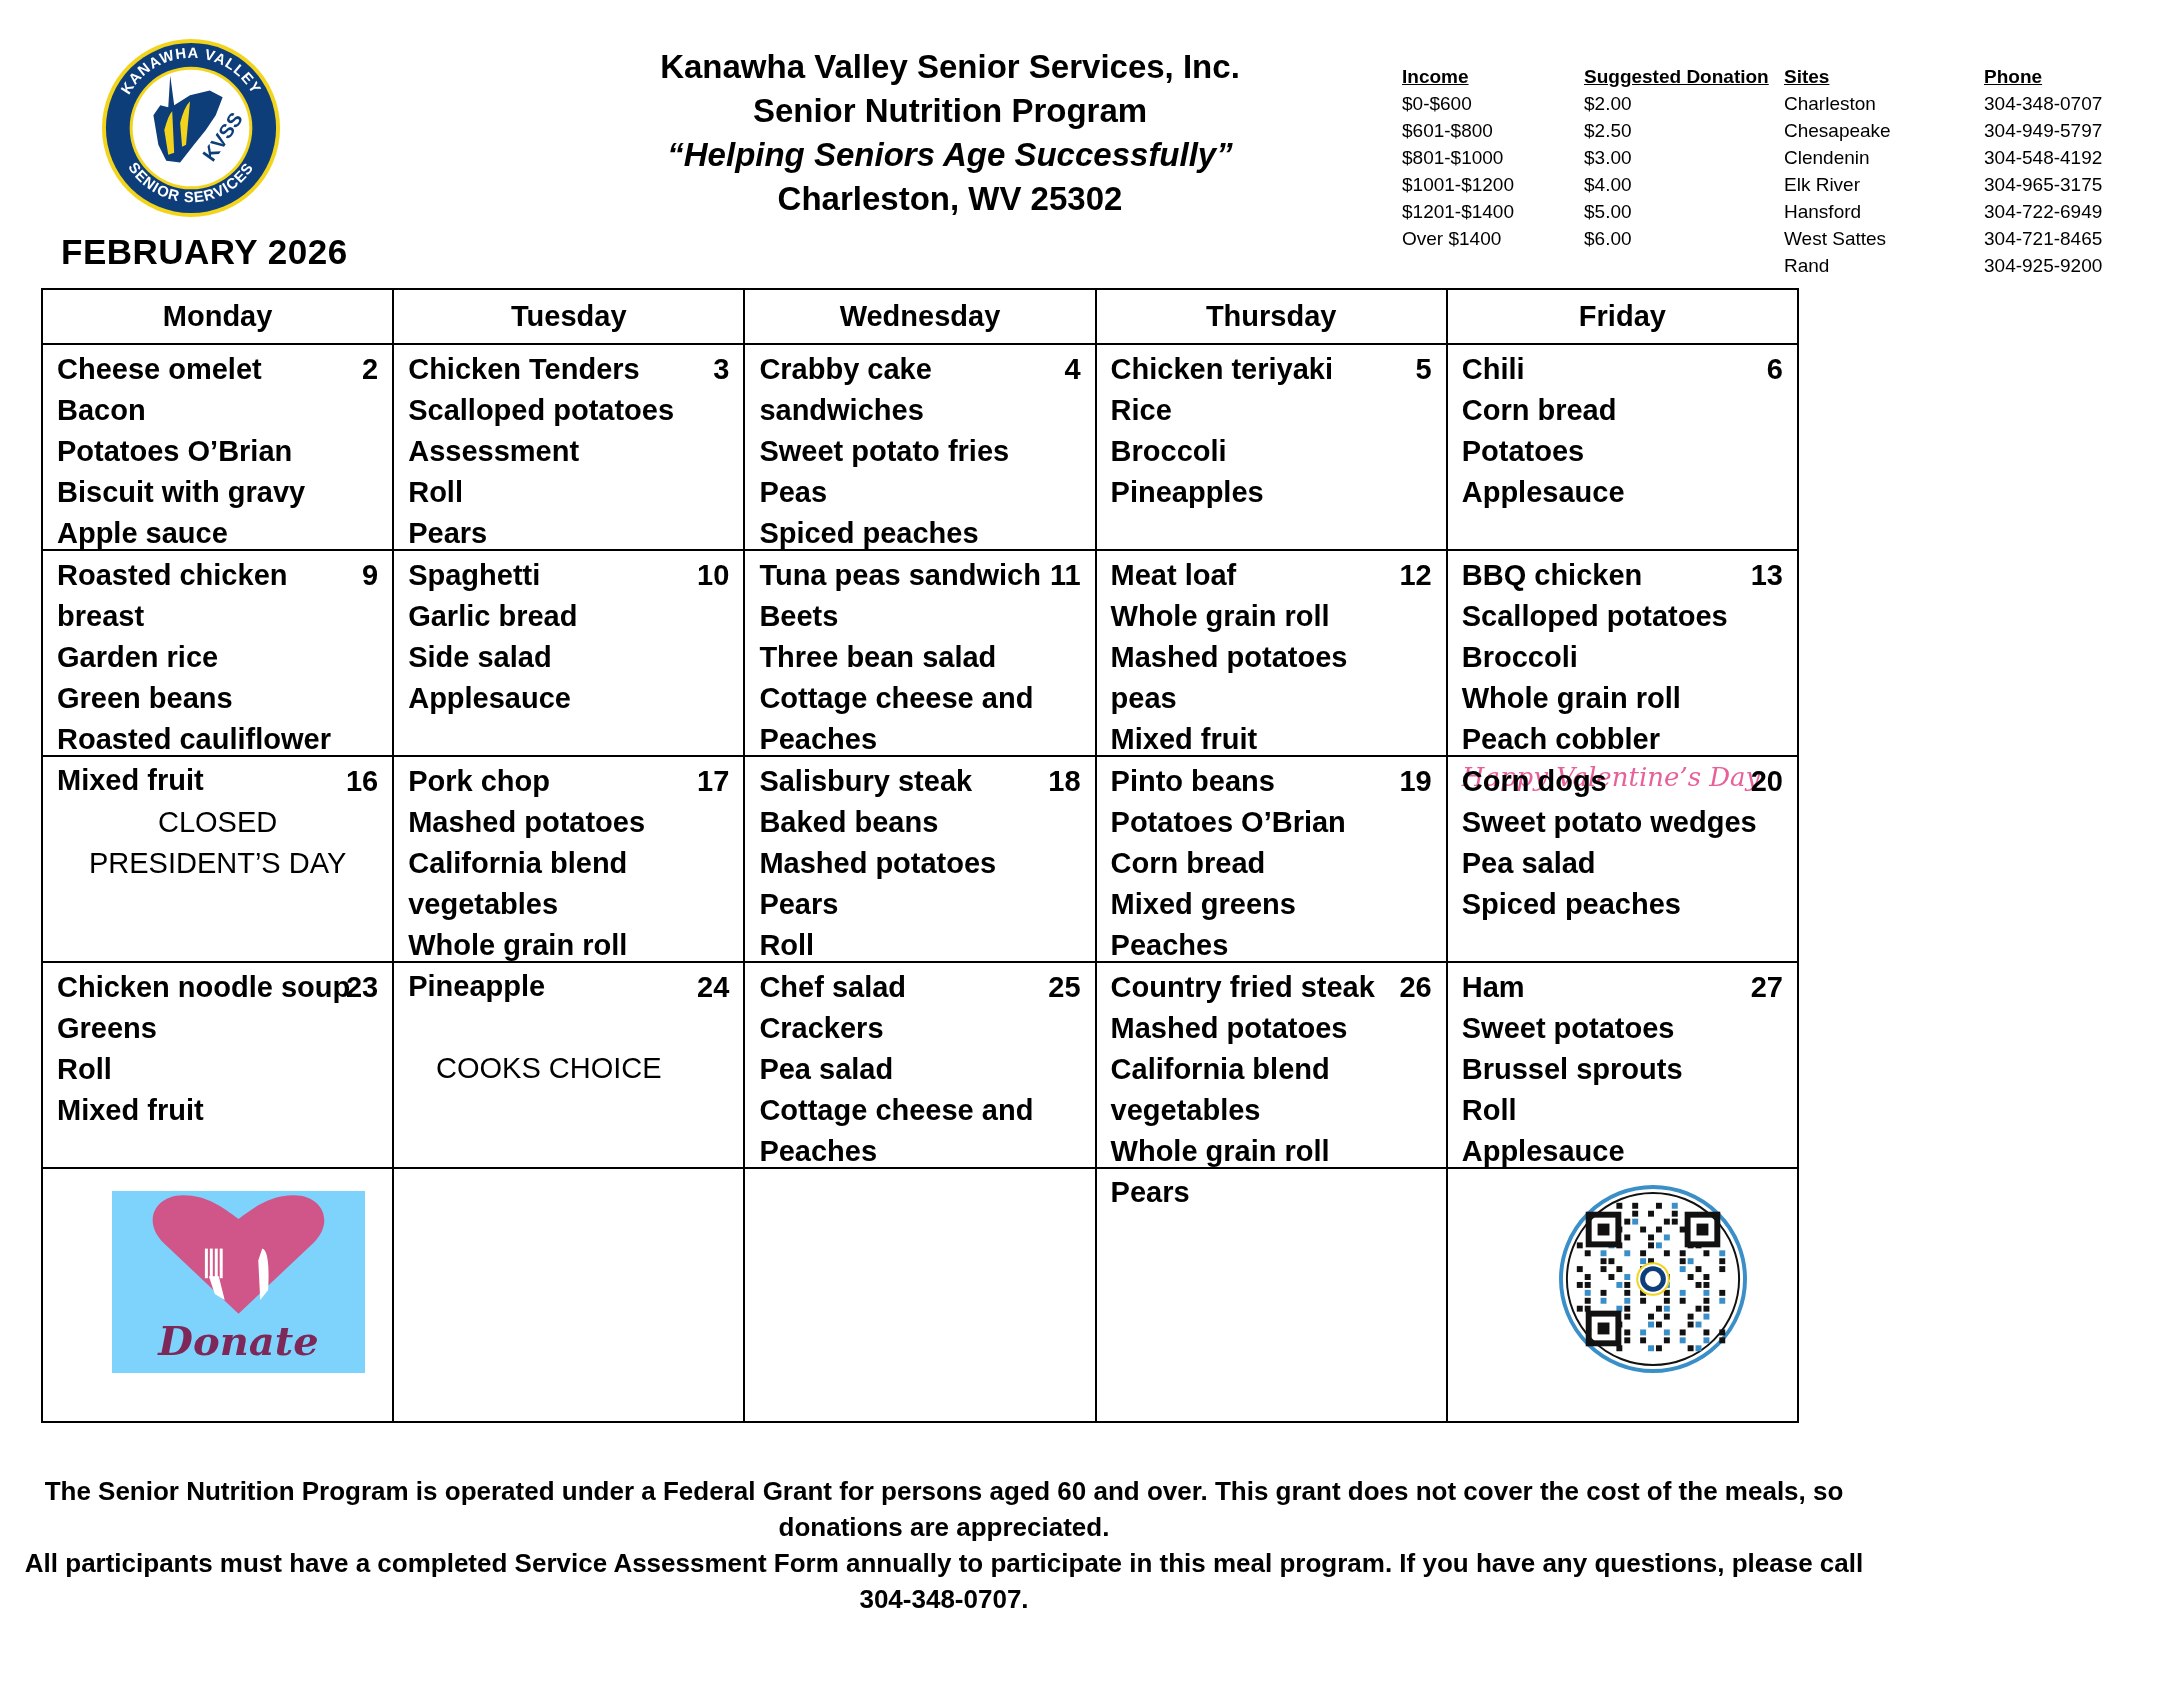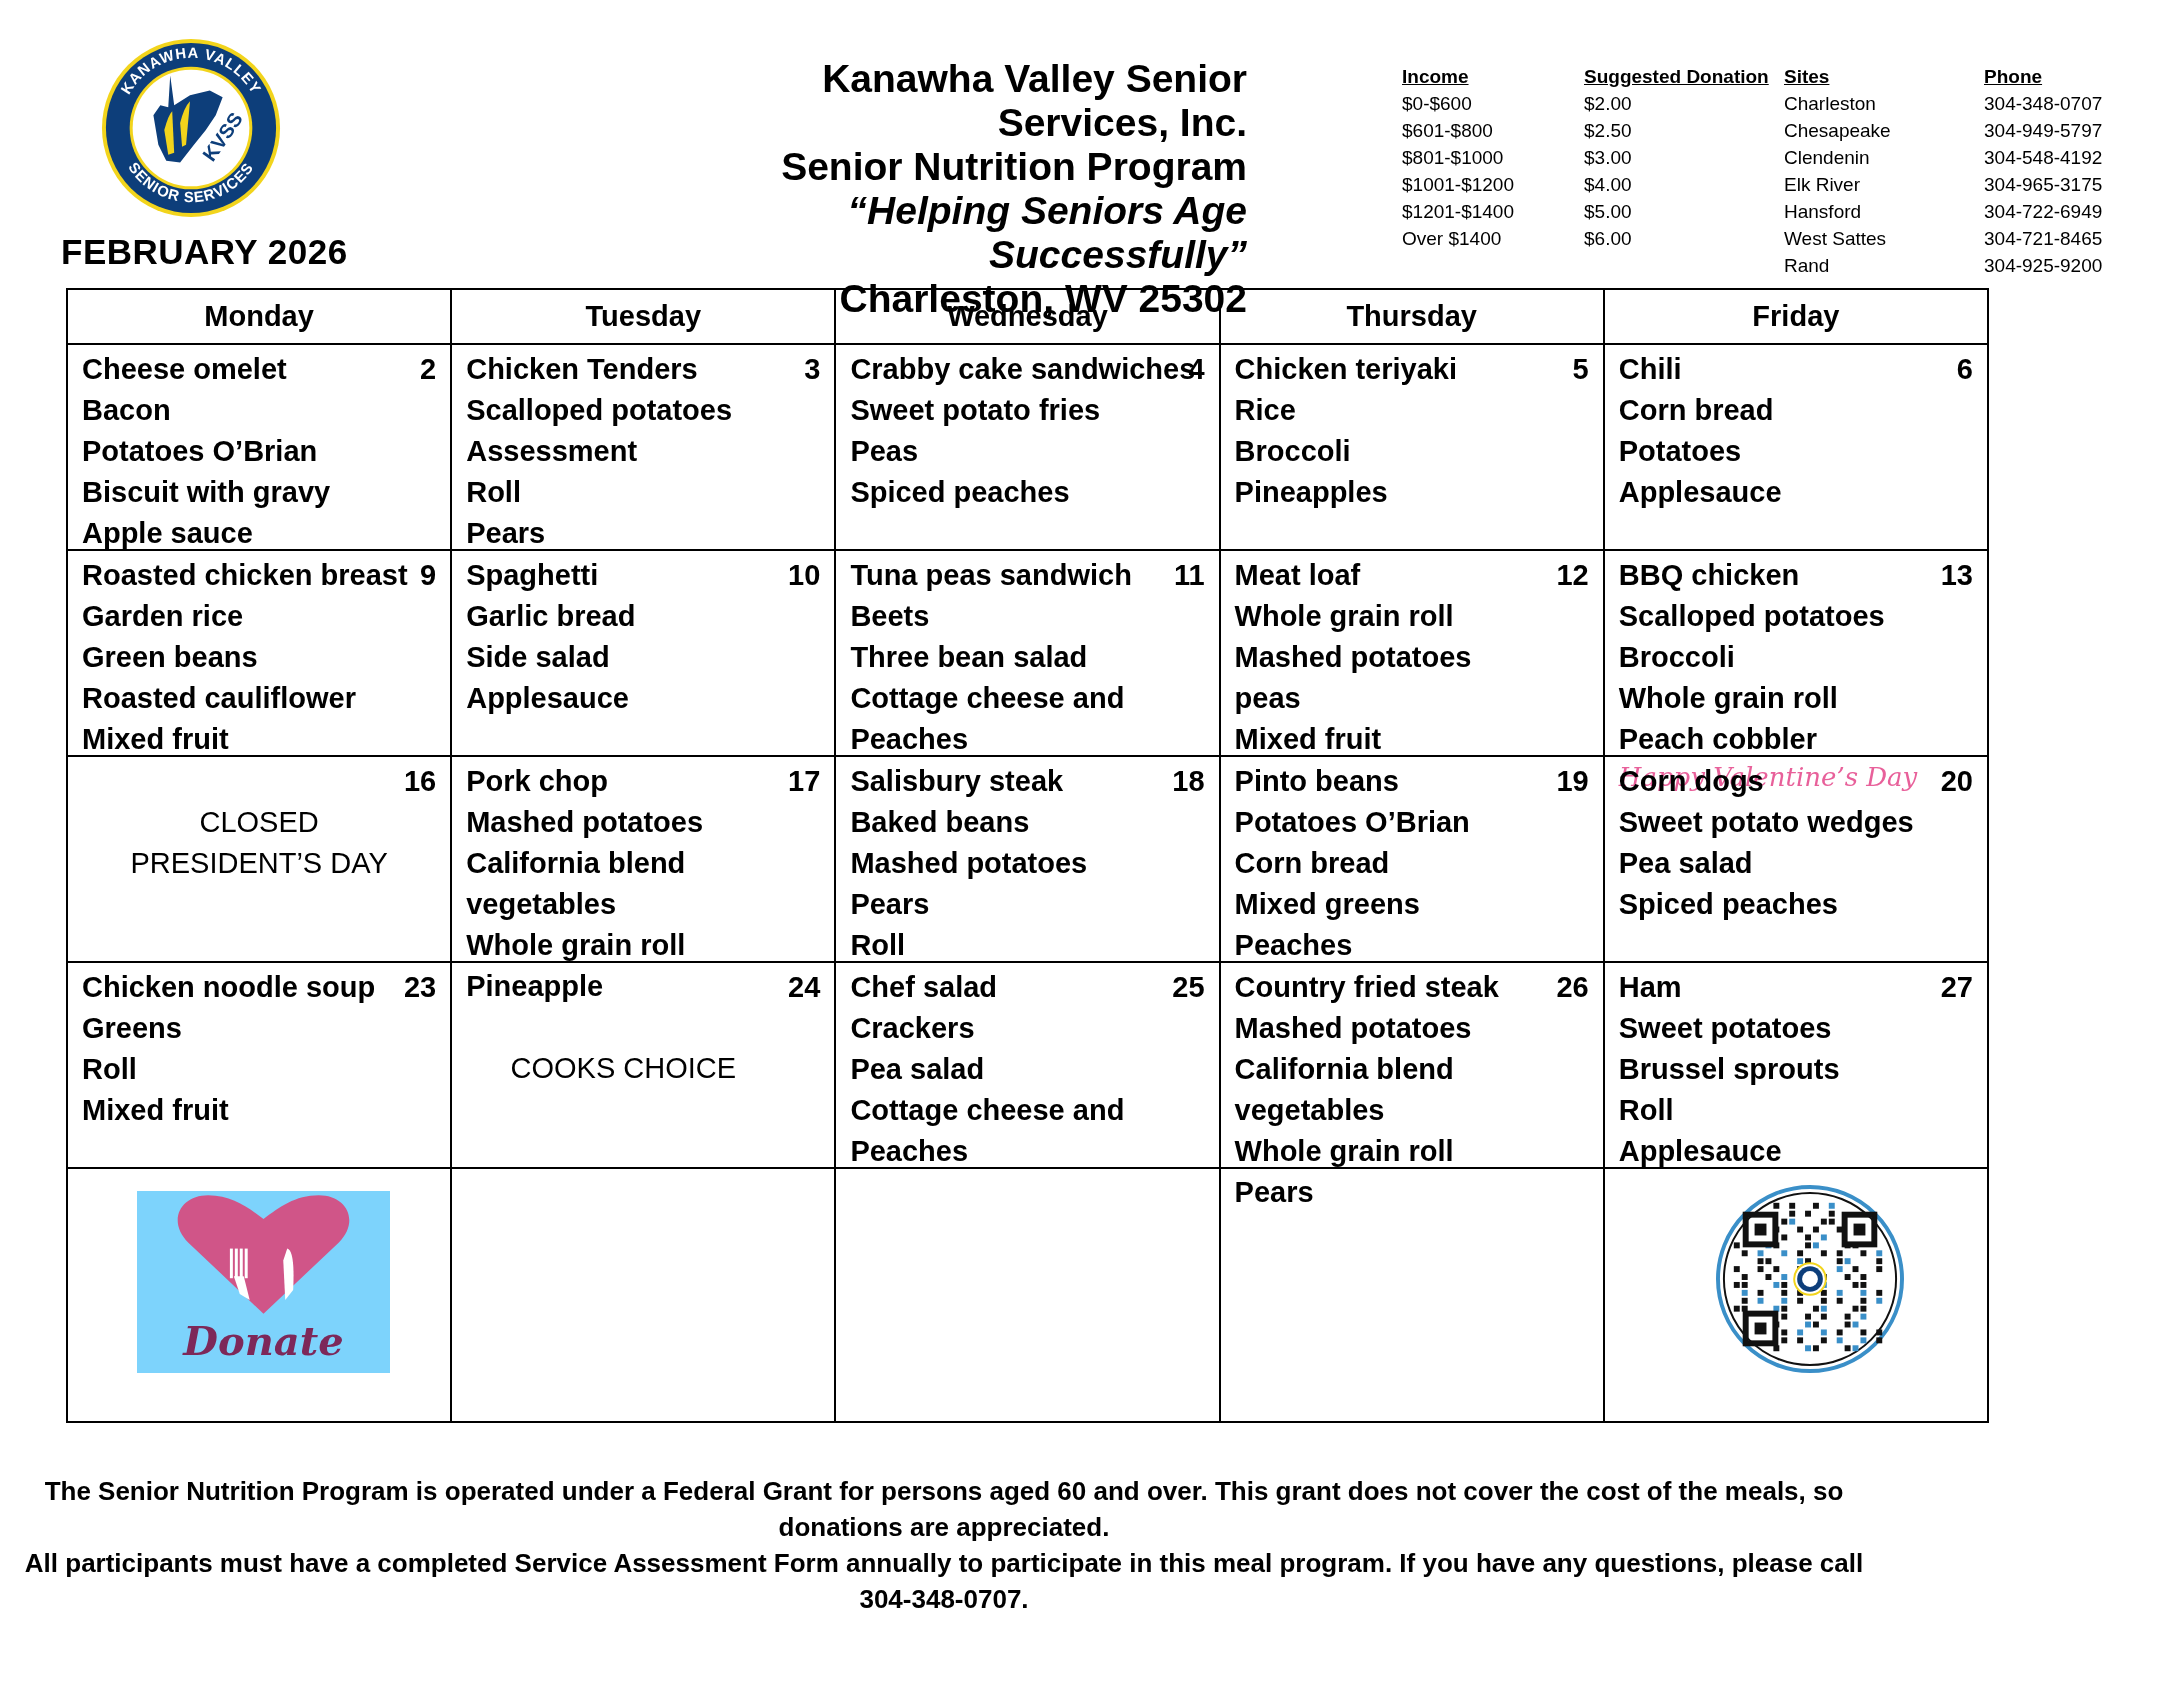--- a/index.html
+++ b/index.html
@@ -1,24 +1,24 @@
 <!DOCTYPE html>
 <html><head>
 <meta charset="utf-8">
 <style>
   html,body{margin:0;padding:0;background:#fff;}
   body{width:2178px;height:1683px;position:relative;font-family:"Liberation Sans",sans-serif;color:#000;overflow:hidden;}
   .logo{position:absolute;left:99px;top:36px;width:184px;height:184px;}
   .month{position:absolute;left:61px;top:232px;font-size:35px;font-weight:bold;letter-spacing:0.5px;}
-  .center-head{position:absolute;left:653px;top:57px;width:594px;text-align:right;font-size:39px;font-weight:bold;line-height:44px;}
+  .center-head{position:absolute;left:653px;top:45px;width:594px;text-align:center;font-size:33px;font-weight:bold;line-height:44px;}
   .center-head .tag{font-style:italic;}
   .info{position:absolute;left:1386px;top:63px;font-size:19px;line-height:27px;}
   .info .col{position:absolute;top:0;white-space:nowrap;}
   .info .hd{font-weight:bold;text-decoration:underline;}
-  table.cal{position:absolute;left:66px;top:288px;width:1923px;border-collapse:collapse;table-layout:fixed;}
+  table.cal{position:absolute;left:41px;top:288px;width:1758px;border-collapse:collapse;table-layout:fixed;}
   table.cal td,table.cal th{border:2.5px solid #000;vertical-align:top;padding:0;}
   table.cal th{height:53px;font-size:29px;font-weight:bold;text-align:center;vertical-align:middle;}
   .cell{position:relative;height:200px;padding:4px 14px 0 14px;font-size:29px;font-weight:bold;line-height:41px;}
   .cell .num{position:absolute;right:14px;top:4px;}
   .cell .center{text-align:center;font-weight:bold;}
   .valentine{color:#e8609a;font-family:"DejaVu Serif",serif;font-style:italic;font-weight:normal;font-size:26px;line-height:34px;}
   .bottom-row .cell{height:248px;}
   .donate{position:absolute;left:69px;top:22px;width:253px;height:182px;background:#7dd3fc;}
   .donate .txt{position:absolute;left:0;right:0;bottom:12px;text-align:center;font-family:"DejaVu Serif",serif;font-style:italic;font-weight:bold;font-size:40px;color:#7d2859;}
   .qr{position:absolute;left:111px;top:16px;width:188px;height:188px;}

